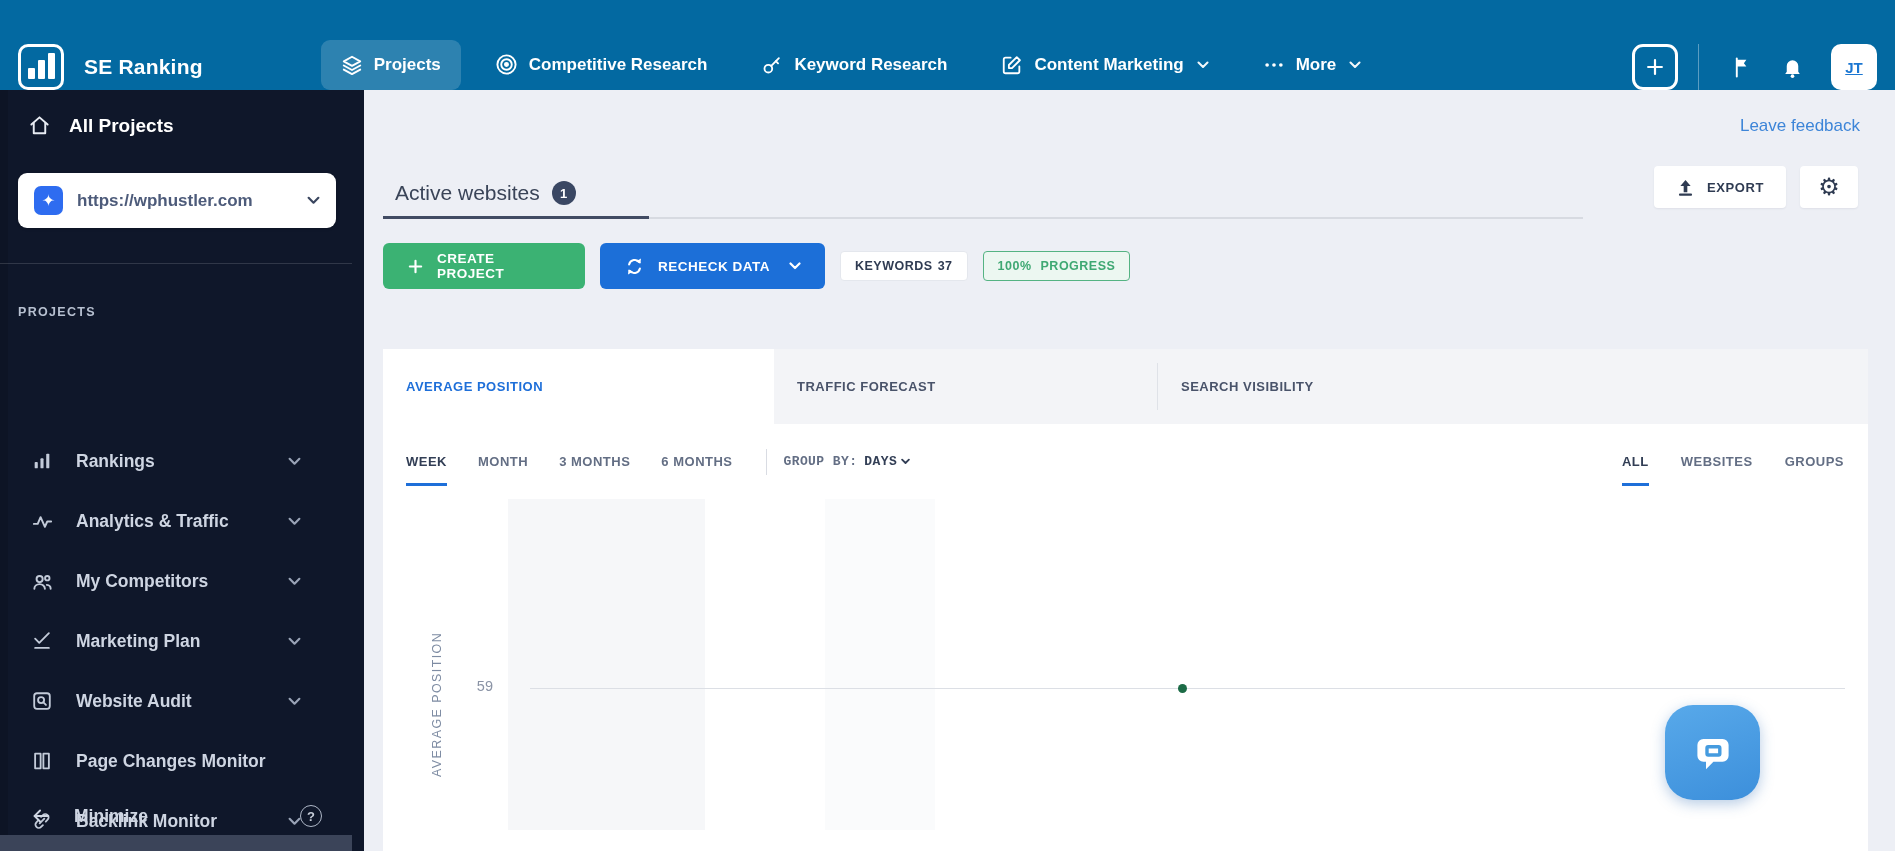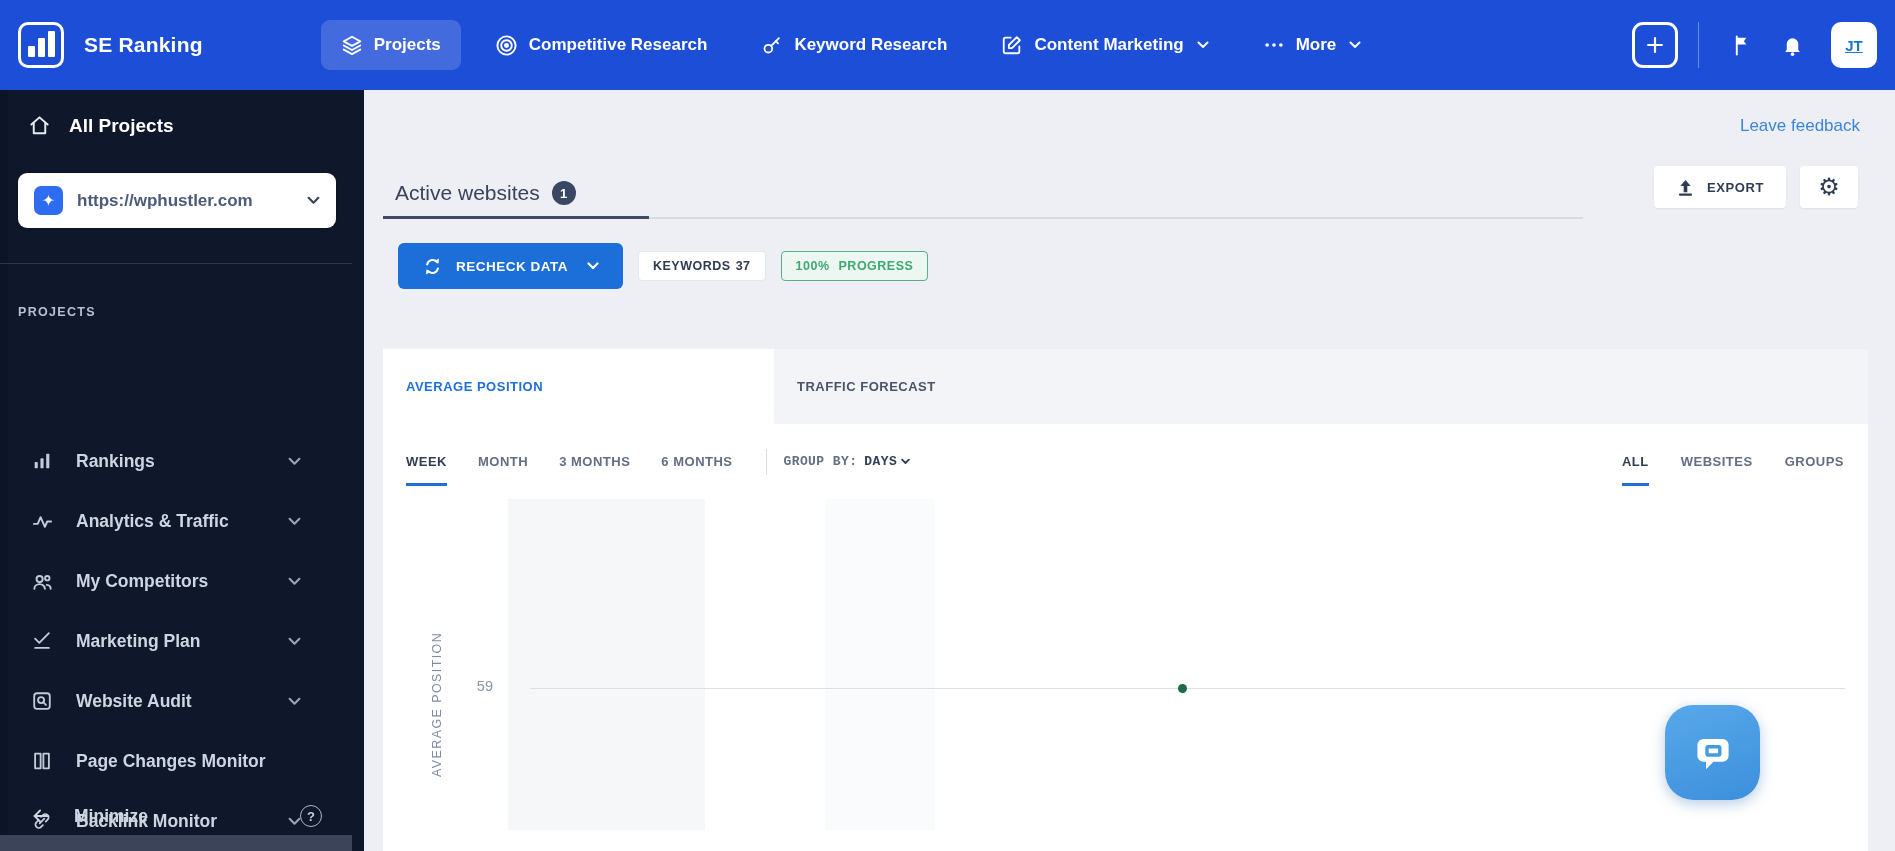--- a/index.html
+++ b/index.html
@@ -2,22 +2,22 @@
 <html><head>
 <meta charset="utf-8">
 <style>
   * { margin:0; padding:0; box-sizing:border-box; }
   html,body { width:1895px; height:851px; }
   body { font-family:"Liberation Sans", sans-serif; background:#edeff5; overflow:hidden; }
   .stage { position:relative; width:1895px; height:851px; overflow:hidden; }
   .icon svg { display:block; }
 
   
-  .topnav { position:absolute; top:0; left:0; width:1895px; height:90px; background:#1d4ed8;
-            display:flex; align-items:center; z-index:30; }
+  .topnav { position:absolute; top:0; left:0; width:1895px; height:90px; background:#0369a1;
+            display:flex; align-items:flex-end; z-index:30; }
   .brand { display:flex; align-items:center; margin-left:18px; }
   .brand-logo { width:46px; height:46px; border:3px solid #fff; border-radius:10px;
                 display:flex; align-items:flex-end; justify-content:center; gap:3px; padding-bottom:8px; }
   .brand-logo i { display:block; width:7px; background:#fff; border-radius:1px; }
   .brand-logo i:nth-child(1){ height:11px; } .brand-logo i:nth-child(2){ height:19px; } .brand-logo i:nth-child(3){ height:26px; }
   .brand-name { color:#fff; font-size:21px; font-weight:bold; margin-left:20px; letter-spacing:.2px; }
   .nav-menu { display:flex; align-items:center; margin-left:118px; gap:14px; }
   .nav-item { display:flex; align-items:center; gap:11px; color:#fff; font-size:17px; font-weight:600;
               padding:14px 20px; border-radius:9px; cursor:pointer; white-space:nowrap; }
   .nav-item.active { background:rgba(255,255,255,.17); }
@@ -375,20 +375,28 @@
             <path d="M5 21h14" stroke="currentColor" stroke-width="2.6" stroke-linecap="round"></path>
           </svg>
       </span>
       <span>EXPORT</span>
     </div>
     <div class="gear-btn">
       <span class="icon">⚙</span>
     </div>
 
     <div class="toolbar">
+      <div class="btn btn-green">
+        <span class="icon">
+          <svg width="17" height="17" viewBox="0 0 24 24" fill="none" stroke="currentColor" stroke-width="3" stroke-linecap="round">
+              <path d="M12 4v16M4 12h16"></path>
+            </svg>
+        </span>
+        <span>CREATE PROJECT</span>
+      </div>
       <div class="btn btn-blue">
         <span class="icon">
           <svg width="21" height="21" viewBox="0 0 24 24">
               <path d="M17.8 7.2A6.8 6.8 0 0 0 5.8 9.7" fill="none" stroke="currentColor" stroke-width="2.3" stroke-linecap="round"></path>
               <polygon points="19.4,2.8 18.8,8.6 13.7,6.2" fill="currentColor"></polygon>
               <path d="M6.2 16.8A6.8 6.8 0 0 0 18.2 14.3" fill="none" stroke="currentColor" stroke-width="2.3" stroke-linecap="round"></path>
               <polygon points="4.6,21.2 5.2,15.4 10.3,17.8" fill="currentColor"></polygon>
             </svg>
         </span>
         <span>RECHECK DATA</span>
@@ -405,20 +413,21 @@
       <div class="chip chip-progress">
         <span>100%</span>
         <span>PROGRESS</span>
       </div>
     </div>
 
     <div class="card">
       <div class="metric-tabs">
         <div class="mtab active">AVERAGE POSITION</div>
         <div class="mtab">TRAFFIC FORECAST</div>
+        <div class="mtab">SEARCH VISIBILITY</div>
       </div>
 
       <div class="controls">
         <span class="range active">WEEK</span>
         <span class="range">MONTH</span>
         <span class="range">3 MONTHS</span>
         <span class="range">6 MONTHS</span>
         <span class="ctrl-divider"></span>
         <span class="groupby">
           <span class="gl">GROUP BY:</span>

